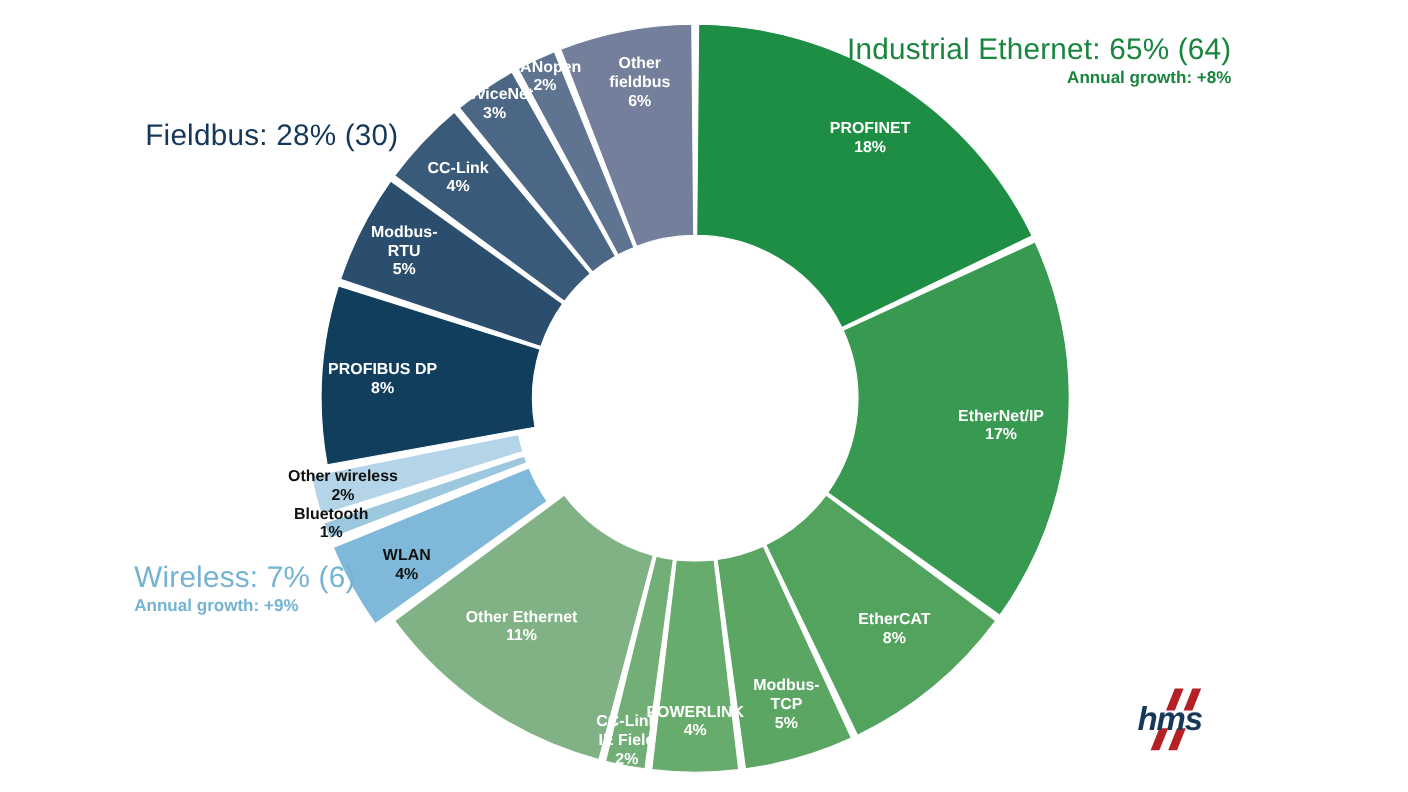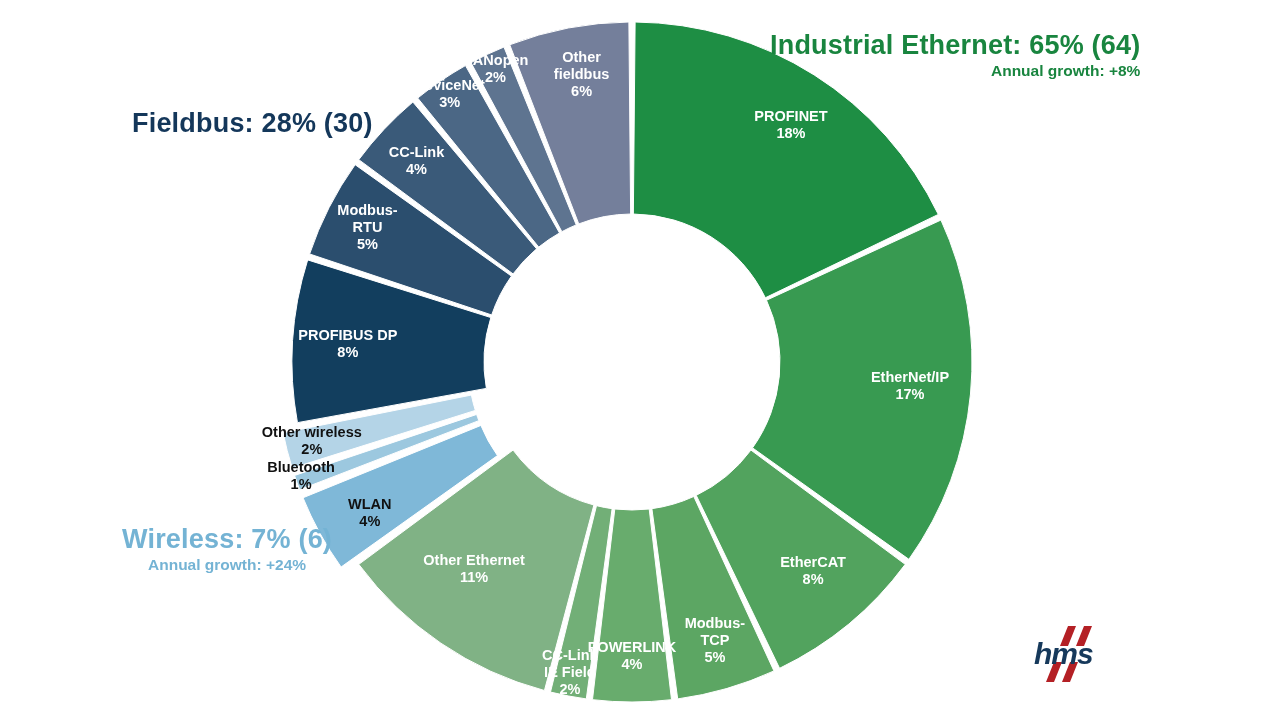--- a/index.html
+++ b/index.html
@@ -34,21 +34,21 @@
 
   .group-label {
     position: absolute;
     font-family: "Liberation Sans", sans-serif;
     line-height: 1.12;
     white-space: nowrap;
   }
   .group-label .gl-title {
     display: block;
     font-size: 27px;
-    font-weight: bold;
+    font-weight: normal;
     letter-spacing: 0.2px;
   }
   .group-label .gl-sub {
     display: block;
     font-size: 15.5px;
     font-weight: bold;
     margin-top: 2px;
   }
   #grp-ie {
     left: 770px;
@@ -61,22 +61,22 @@
   #grp-fb {
     left: 132px;
     top: 108px;
     text-align: left;
     color: #14375A;
   }
   #grp-fb .gl-title { color: #14375A; }
   #grp-fb .gl-sub { color: #14375A; }
   #grp-wl {
     left: 122px;
-    top: 524px;
-    text-align: center;
+    top: 510px;
+    text-align: left;
     color: #74B3D4;
   }
   #grp-wl .gl-title { color: #74B3D4; }
   #grp-wl .gl-sub { color: #74B3D4; }
 
   #hms-logo {
     position: absolute;
     left: 1026px;
     top: 616px;
     width: 120px;
@@ -131,21 +131,21 @@
     <span class="gl-title">Industrial Ethernet: 65% (64)</span>
     <span class="gl-sub">Annual growth: +8%</span>
   </div>
 
   <div class="group-label" id="grp-fb">
     <span class="gl-title">Fieldbus: 28% (30)</span>
   </div>
 
   <div class="group-label" id="grp-wl">
     <span class="gl-title">Wireless: 7% (6)</span>
-    <span class="gl-sub">Annual growth: +24%</span>
+    <span class="gl-sub">Annual growth: +9%</span>
   </div>
 
   <svg id="hms-logo" viewBox="0 0 120 74">
     <g>
       <polygon points="42,10 50,10 42,30 34,30" fill="#B42025"></polygon>
       <polygon points="58,10 66,10 58,30 50,30" fill="#B42025"></polygon>
     </g>
     <g>
       <polygon points="28,46 36,46 28,66 20,66" fill="#B42025"></polygon>
       <polygon points="44,46 52,46 44,66 36,66" fill="#B42025"></polygon>

